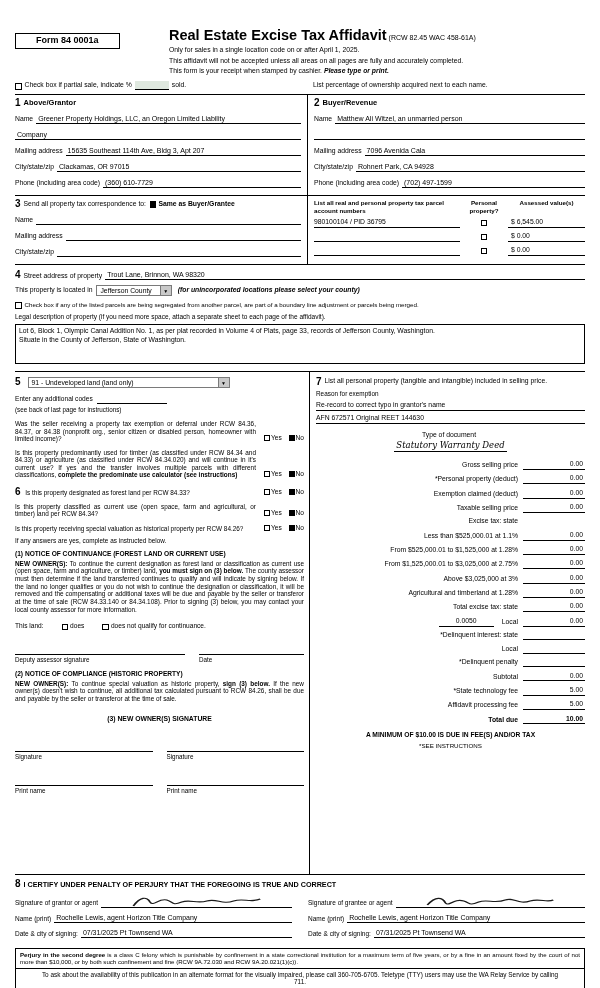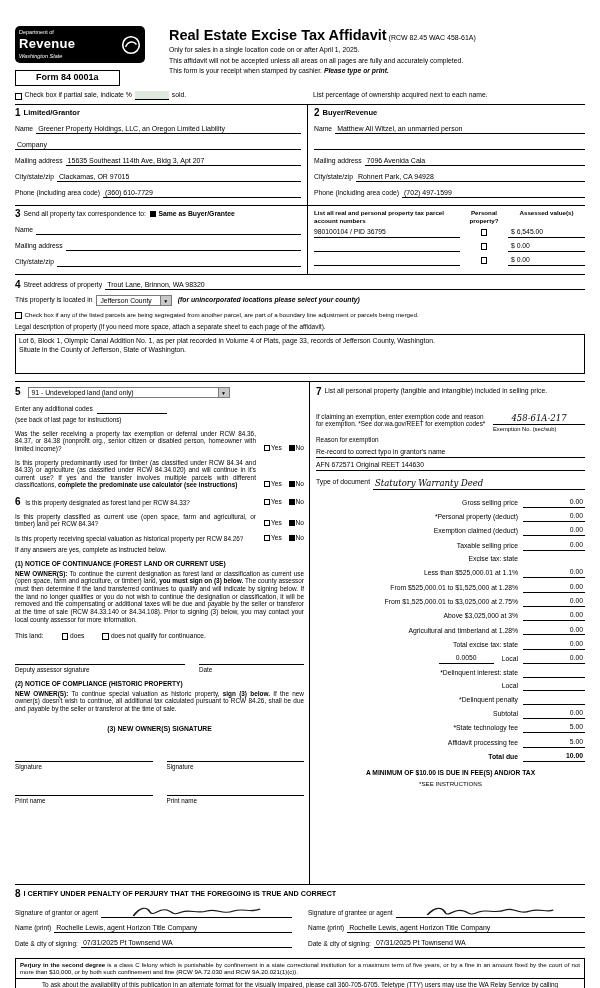--- a/index.html
+++ b/index.html
@@ -97,21 +97,21 @@
   
   .sec7-head { display:flex; }
   .sec7-label { flex:1; font-size:6.8px; line-height:1.25; }
   .claim-row { display:flex; margin-top:16px; }
   .claim-text { flex:1; font-size:6.4px; line-height:1.2; padding-right:4px; }
   .exno-col { width:92px; }
   .exno-line { border-bottom:1px solid #000; min-height:11px; text-align:center; }
   .exno-label { font-size:5.8px; margin-top:1px; }
   .r-label { font-size:6.4px; margin-top:3px; }
   .r-line { border-bottom:1px solid #000; margin-top:3px; min-height:9px; font-size:6.8px; }
-  .doc-row { display:flex; align-items:flex-start; margin-top:7px; font-size:6.8px; }
+  .doc-row { display:flex; align-items:center; margin-top:7px; font-size:6.8px;flex-direction:column; }
 
   
   .fee-table { margin-top:8px; font-size:6.8px; }
   .fee-row { display:flex; align-items:flex-end; margin-top:4.5px; }
   .fee-label { flex:1; text-align:right; padding-right:5px; white-space:nowrap; }
   .fee-val { width:60px; border-bottom:1px solid #000; text-align:right; padding-right:2px; min-height:8px; }
   .fee-val.noline { border-bottom:none; }
   .fee-sp { flex:1; }
   .rate-box { width:55px; border-bottom:1px solid #000; text-align:center; }
   .fee-mid { padding:0 5px 0 8px; }
@@ -132,31 +132,20 @@
   .perjury { font-size:6.1px; padding:2px 4px; text-align:justify; line-height:1.2; }
   .access { border-top:1px solid #000; font-size:6.4px; text-align:center; padding:2px 20px; line-height:1.2; }
 </style>
 </head>
 <body>
 
 <div class="page">
 
   <div class="header">
     <div class="logo-wrap">
-      <div class="logo-box">
-        <div class="logo-text">
-          <div class="dept-small">Department of</div>
-          <div class="dept-big">Revenue</div>
-          <div class="dept-sub">Washington State</div>
-        </div>
-        <svg class="logo-circle" viewBox="0 0 20 20">
-          <circle cx="10" cy="10" r="8.3" fill="none" stroke="#fff" stroke-width="1.6"></circle>
-          <path d="M4.5 12 C7.5 5.5 13 6 15.5 9.5" fill="none" stroke="#fff" stroke-width="1.4"></path>
-        </svg>
-      </div>
       <div class="form-no">Form 84 0001a</div>
     </div>
     <div class="title-wrap">
       <div class="title-line">
         <span class="main-title">Real Estate Excise Tax Affidavit</span>
         <span class="rcw">(RCW 82.45 WAC 458-61A)</span>
       </div>
       <div class="hnote">Only for sales in a single location code on or after April 1, 2025.</div>
       <div class="hnote">This affidavit will not be accepted unless all areas on all pages are fully and accurately completed.</div>
       <div class="hnote">
@@ -171,21 +160,21 @@
     <span>Check box if partial sale, indicate %</span>
     <span class="pct-field"></span>
     <span>sold.</span>
     <span class="pr-right">List percentage of ownership acquired next to each name.</span>
   </div>
 
   <div class="band b12">
     <div class="colL">
       <div class="sec-head">
         <span class="sec-num">1</span>
-        <span class="sec-title">Limited/Grantor</span>
+        <span class="sec-title">Above/Grantor</span>
       </div>
       <div class="frow">
           <span class="flabel">Name</span>
           <span class="fval">Greener Property Holdings, LLC, an Oregon Limited Liability</span>
         </div>
       <div class="frow">
           <span class="fval">Company</span>
         </div>
       <div class="frow">
           <span class="flabel">Mailing address</span>
@@ -406,27 +395,20 @@
         <span class="half">Print name</span>
       </div>
     </div>
 
     <div class="colR57">
       <div class="sec7-head">
         <span class="sec-num">7</span>
         <span class="sec7-label">List all personal property (tangible and intangible) included in selling price.</span>
       </div>
 
-      <div class="claim-row">
-        <div class="claim-text">If claiming an exemption, enter exemption code and reason for exemption. *See dor.wa.gov/REET for exemption codes*</div>
-        <div class="exno-col">
-          <div class="exno-line hand">458-61A-217</div>
-          <div class="exno-label">Exemption No. (sec/sub)</div>
-        </div>
-      </div>
 
       <div class="r-label">Reason for exemption</div>
       <div class="r-line">Re-record to correct typo in grantor's name</div>
       <div class="r-line">AFN 672571   Original REET 144630</div>
 
       <div class="doc-row">
         <span class="flabel">Type of document</span>
         <span class="fval hand">Statutory Warranty Deed</span>
       </div>
 

